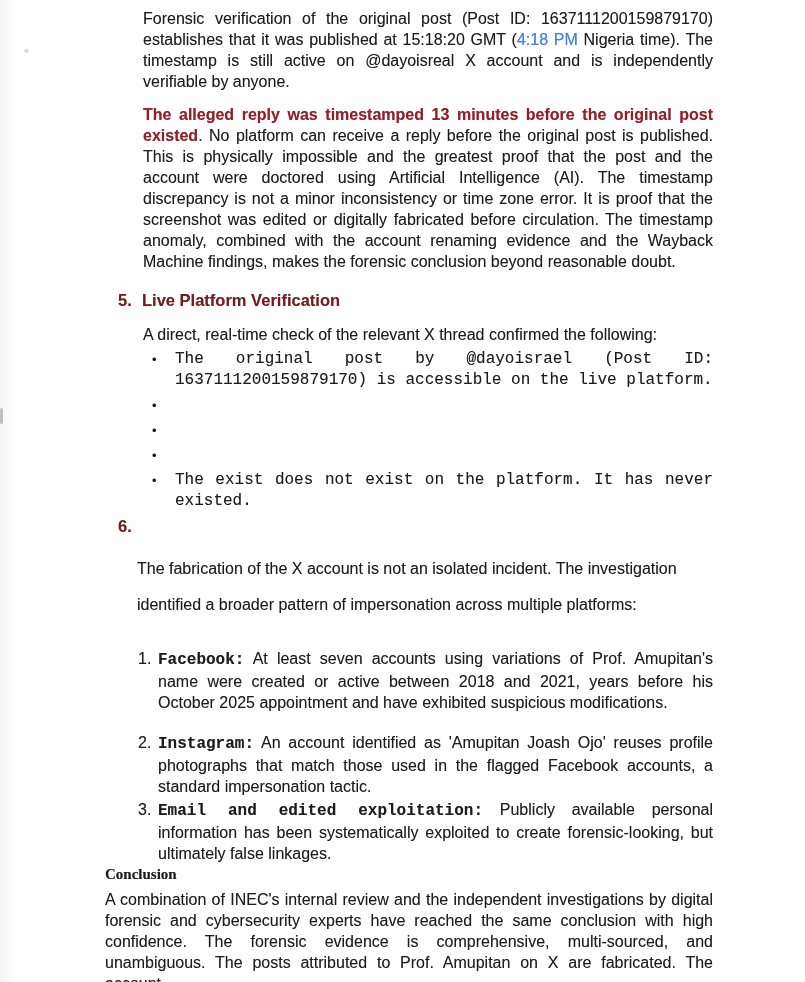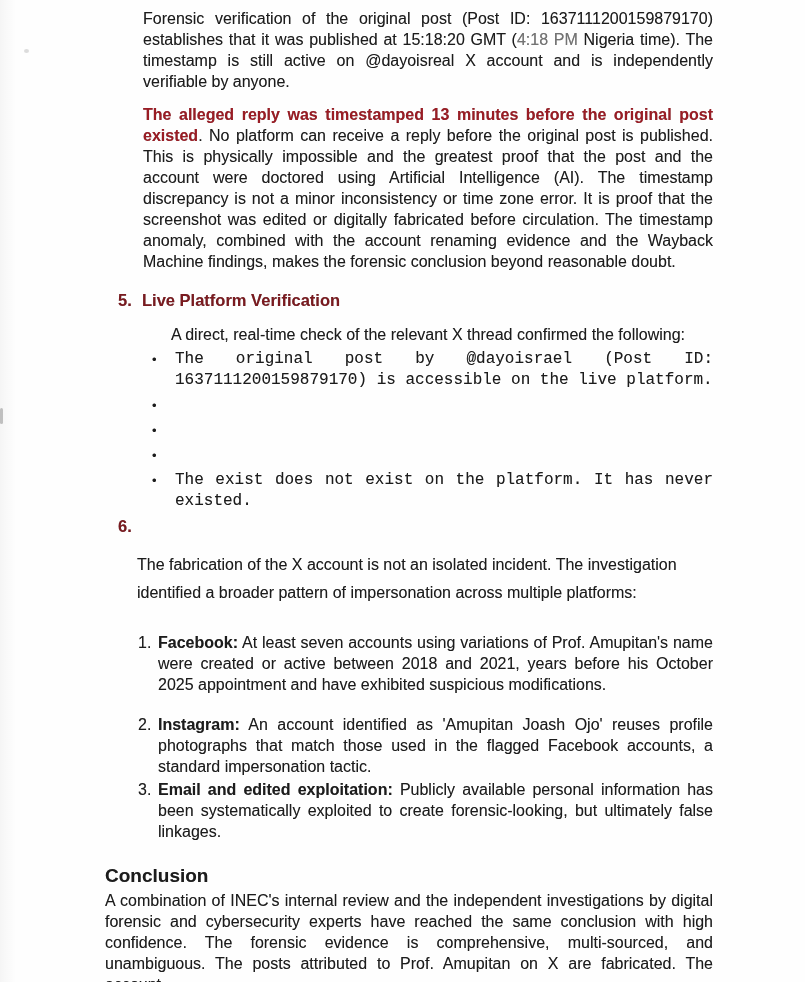--- a/index.html
+++ b/index.html
@@ -44,36 +44,36 @@
     position: absolute;
     top: 8px;
     left: 105px;
     width: 608px;
   }
   .p-main {
     margin: 0 0 0 38px;
     text-align: justify;
   }
   .p1 { margin-bottom: 12px; }
-  .red-time { color: #737373; }
+  .red-time { color: #3b82f6; }
   .red-lead { color: #9a1c24; font-weight: bold; }
-  .bold { font-weight: bold; }
+  .bold { font-weight: bold; font-family: Liberation Mono, monospace; }
   .sec-head {
     display: flex;
     margin-top: 18px;
     font-weight: bold;
     font-size: 16.5px;
     color: #7a1a1f;
   }
   .sec-head .sec-num {
     flex: none;
     width: 24px;
     margin-left: 13px;
   }
-  .sec5-intro { margin: 13px 0 0 38px; text-align: center; }
+  .sec5-intro { margin: 13px 0 0 38px; }
   ul.bullets {
     list-style: none;
     margin: 4px 0 0 0;
     padding: 0;
   }
   ul.bullets li {
     display: flex;
     margin-bottom: 4px;
   }
   ul.bullets .dot {
@@ -83,21 +83,21 @@
     font-size: 13px;
   }
   ul.bullets .b-text {
     flex: 1;
     text-align: justify;
     font-family: Liberation Mono, monospace;
   }
   .sec6-head { margin-top: 4px; }
   .sec6-intro {
     margin: 14px 0 0 32px;
-    line-height: 28px;
+    line-height: 36px;
   }
   ol.items {
     list-style: none;
     margin: 25px 0 0 0;
     padding: 0;
   }
   ol.items li {
     display: flex;
     margin-left: 33px;
   }
@@ -105,23 +105,23 @@
   ol.items li:nth-child(2) { margin-bottom: 2px; }
   ol.items .i-num {
     flex: none;
     width: 20px;
   }
   ol.items .item-text {
     flex: 1;
     text-align: justify;
   }
   .concl-h {
-    margin-top: 23px;
     font-weight: bold;
-    font-size: 19px;
+    font-size: 15px;
+    font-family: Liberation Serif, serif;
   }
   .concl-body {
     margin-top: 4px;
     text-align: justify;
   }
 </style>
 </head>
 <body>
 
 <div class="page">

